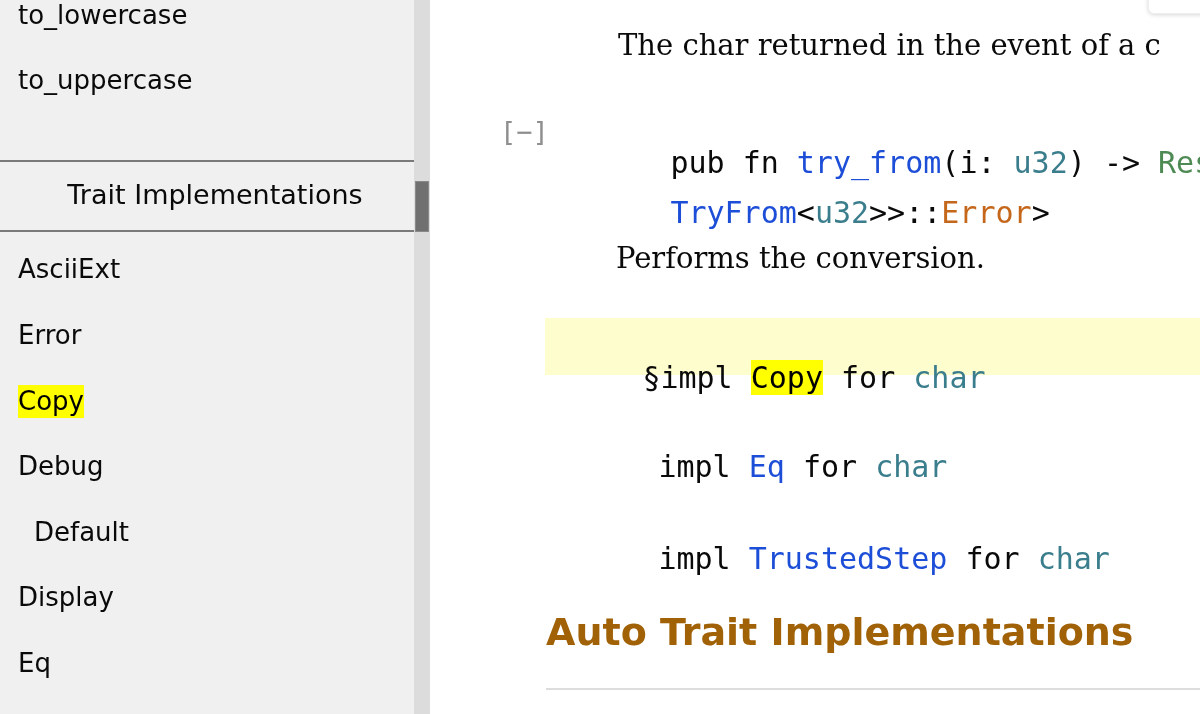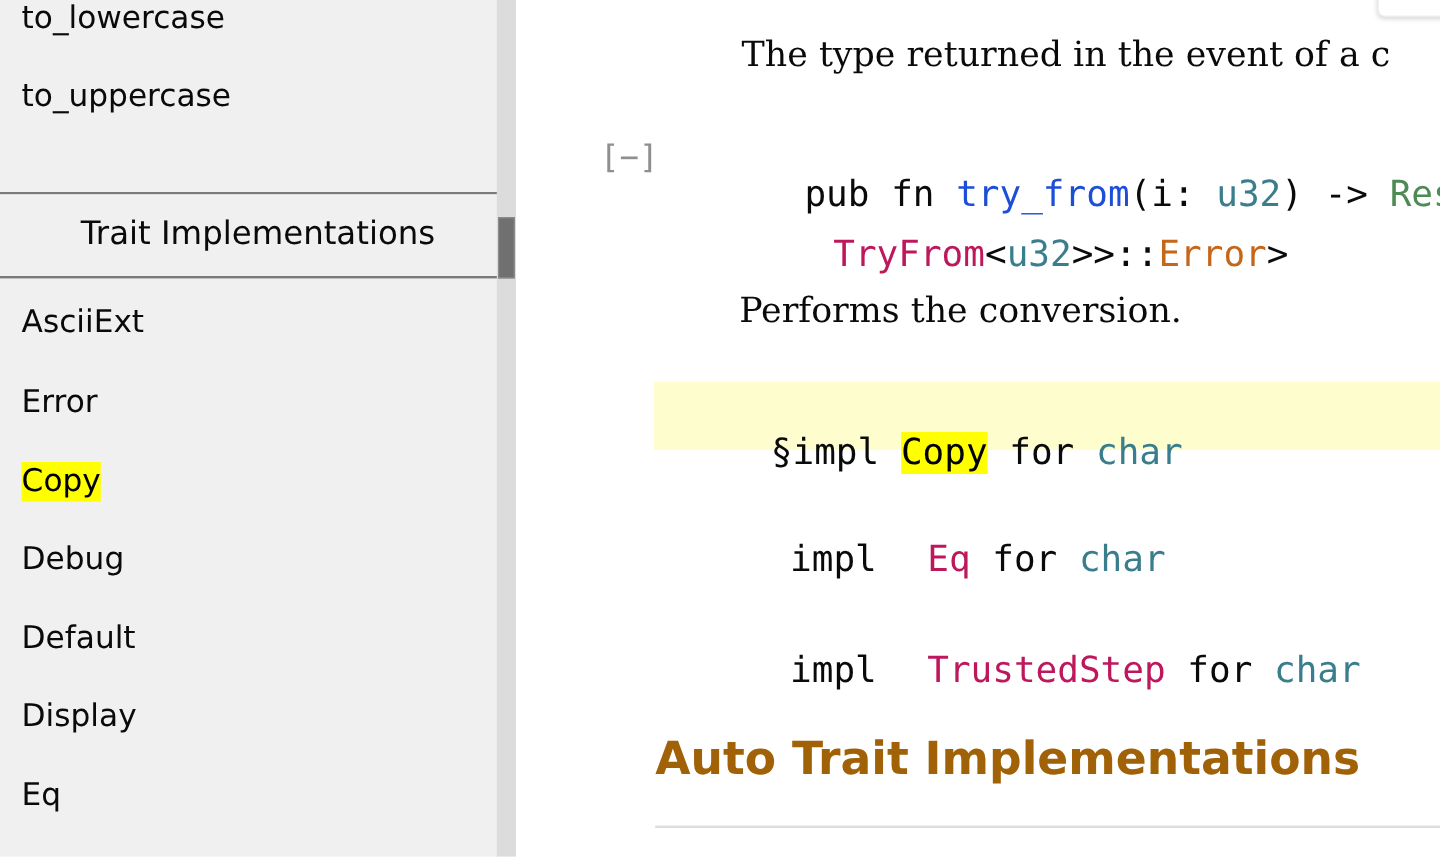--- a/index.html
+++ b/index.html
@@ -158,21 +158,21 @@
     font-family: "DejaVu Sans Mono", "Liberation Mono", monospace;
   }
   .hl-find {
     background: #FFFF00;
     color: #000000;
   }
 
   
   .c-fnname  { color: #1d4ed8; }
   .c-type    { color: #3A7D8C; }
-  .c-trait   { color: #be185d; margin-left: 24px; }
+  .c-trait   { color: #1d4ed8; }
   .c-struct  { color: #4E8A54; }
   .c-assoc   { color: #C5671A; }
   .c-plain   { color: #0a0a0a; }
 
   h2.section-heading {
     position: absolute;
     margin: 0;
     font-family: "DejaVu Sans", "Liberation Sans", sans-serif;
     font-weight: bold;
     font-size: 38px;
@@ -231,21 +231,21 @@
     </a>
 
     <a class="side-link" style="top:388px;">
       <span class="hl-find">Copy</span>
     </a>
 
     <a class="side-link" style="top:453px;">
       <span>Debug</span>
     </a>
 
-    <a class="side-link" style="top:519px;">
+    <a class="side-link" style="top:519px;margin-left:16px;">
       <span>Default</span>
     </a>
 
     <a class="side-link" style="top:584px;">
       <span>Display</span>
     </a>
 
     <a class="side-link" style="top:650px;">
       <span>Eq</span>
     </a>
@@ -254,21 +254,21 @@
       <div id="side-scroll-thumb"></div>
     </div>
   </div>
 
   <div id="sidebar-edge"></div>
 
   <div id="content">
 
     <div id="topright-box"></div>
 
-    <div class="prose" style="left:176px; top:27px;">The type returned in the event of a c</div>
+    <div class="prose" style="left:176px; top:27px;">The char returned in the event of a c</div>
 
     <div class="toggle" style="left:58px; top:118px;">[−]</div>
 
     <div class="codeline" style="left:120px; top:118px;">
       <span class="c-plain">pub</span><span class="c-plain"> </span><span class="c-plain">fn</span><span class="c-plain"> </span><span class="c-fnname">try_from</span><span class="c-plain">(</span><span class="c-plain">i:</span><span class="c-plain"> </span><span class="c-type">u32</span><span class="c-plain">)</span><span class="c-plain"> </span><span class="c-plain">-&gt;</span><span class="c-plain"> </span><span class="c-struct">Res</span>
     </div>
 
     <div class="codeline" style="left:120px; top:168px;">
       <span class="c-trait">TryFrom</span><span class="c-plain">&lt;</span><span class="c-type">u32</span><span class="c-plain">&gt;&gt;</span><span class="c-plain">::</span><span class="c-assoc">Error</span><span class="c-plain">&gt;</span>
     </div>

